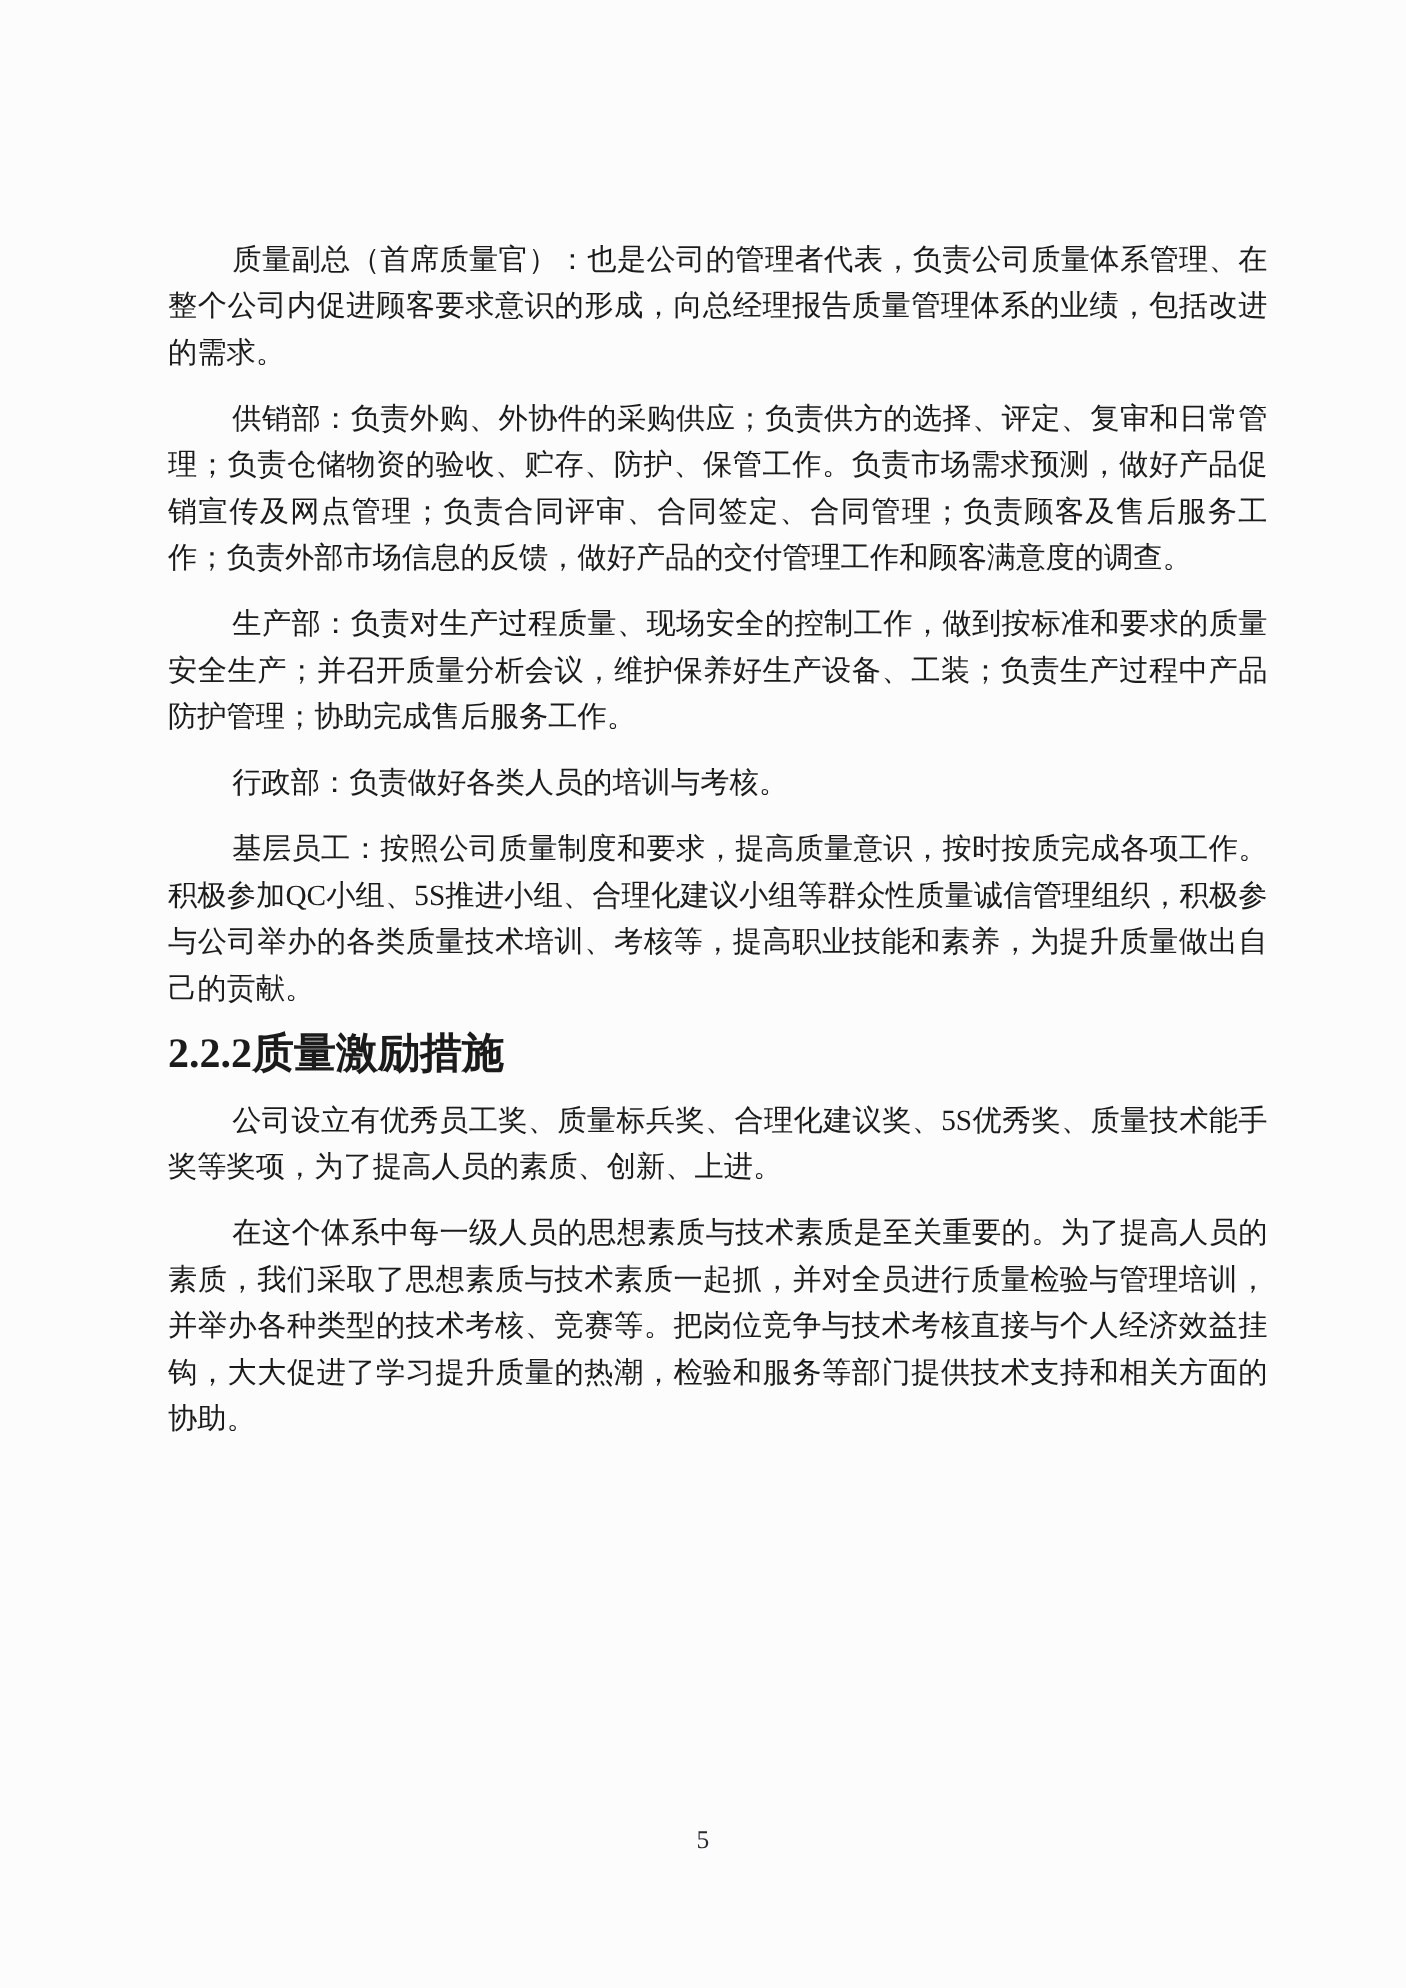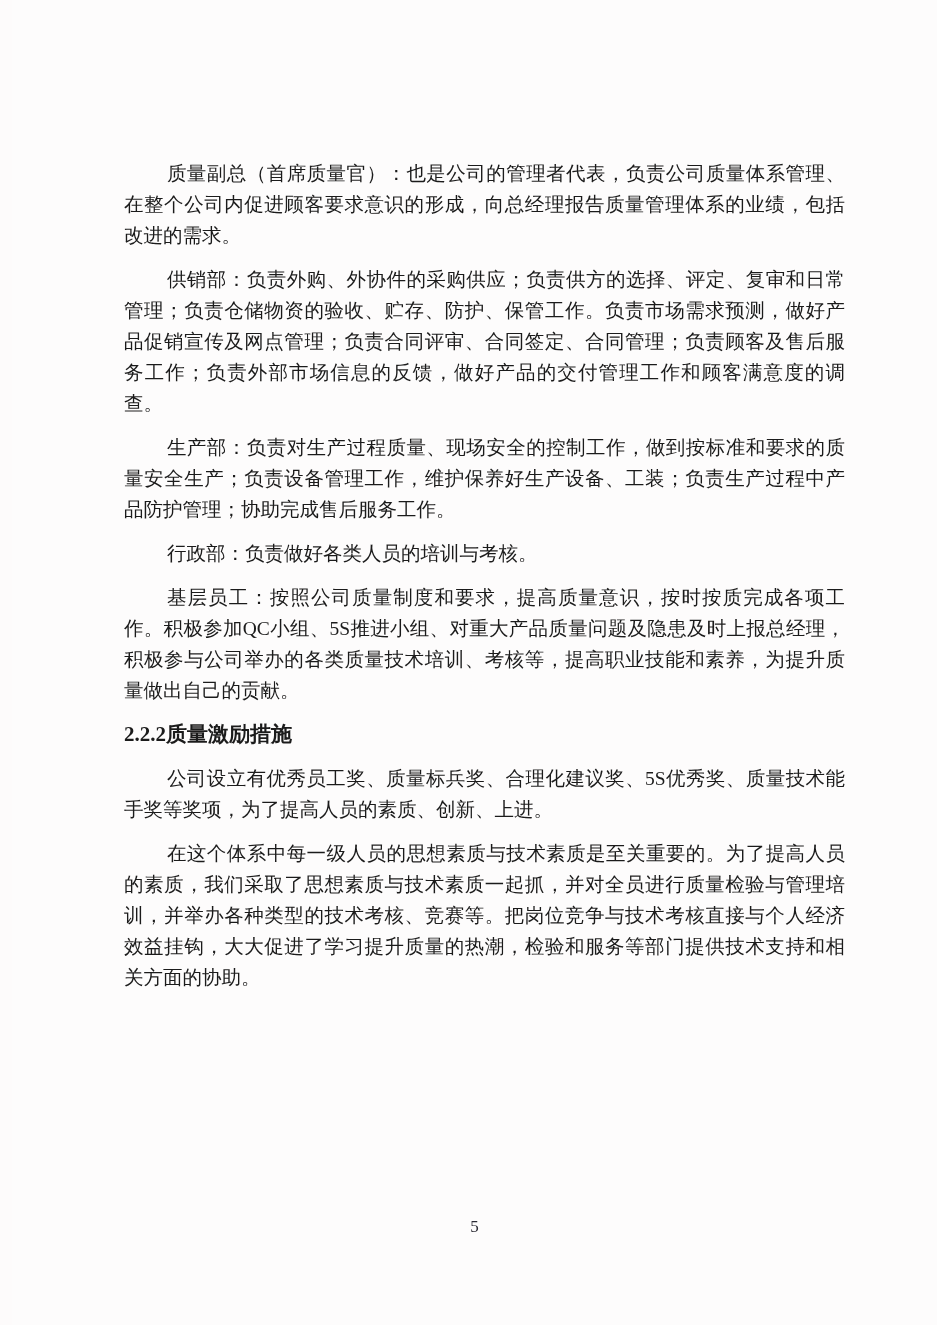--- a/index.html
+++ b/index.html
@@ -12,39 +12,38 @@
     background: #fdfbfb;
     position: relative;
     overflow: hidden;
     font-family: "Liberation Serif", "DejaVu Serif", serif;
     color: #1b1b1b;
   }
   .page {
     position: absolute;
     inset: 0;
     background: #fdfcfc;
-    margin-left: 12px;
   }
   .content {
     position: absolute;
     left: 112px;
     right: 92px;
     top: 158px;
   }
   p.para {
     font-size: 19.5px;
     line-height: 31px;
     text-align: justify;
     text-justify: inter-character;
     text-indent: 2.2em;
     margin: 0 0 13px 0;
     word-break: break-all;
   }
   h2.section {
-    font-size: 21px;
+    font-size: 28px;
     line-height: 30px;
     font-weight: bold;
     margin: 12px 0 14px 0;
     text-indent: 0;
   }
   .page-number {
     position: absolute;
     left: 0;
     right: 0;
     top: 1216px;
@@ -54,21 +53,21 @@
     color: #2a2a33;
   }
 </style>
 </head>
 <body>
 
 <div class="page">
   <div class="content">
     <p class="para">质量副总（首席质量官）：也是公司的管理者代表，负责公司质量体系管理、在整个公司内促进顾客要求意识的形成，向总经理报告质量管理体系的业绩，包括改进的需求。</p>
     <p class="para">供销部：负责外购、外协件的采购供应；负责供方的选择、评定、复审和日常管理；负责仓储物资的验收、贮存、防护、保管工作。负责市场需求预测，做好产品促销宣传及网点管理；负责合同评审、合同签定、合同管理；负责顾客及售后服务工作；负责外部市场信息的反馈，做好产品的交付管理工作和顾客满意度的调查。</p>
-    <p class="para">生产部：负责对生产过程质量、现场安全的控制工作，做到按标准和要求的质量安全生产；负责设备管理工作，维护保养好生产设备、工装；负责生产过程中产品防护管理；协助完成售后服务工作。</p>
+    <p class="para">生产部：负责对生产过程质量、现场安全的控制工作，做到按标准和要求的质量安全生产；并召开质量分析会议，维护保养好生产设备、工装；负责生产过程中产品防护管理；协助完成售后服务工作。</p>
     <p class="para">行政部：负责做好各类人员的培训与考核。</p>
-    <p class="para">基层员工：按照公司质量制度和要求，提高质量意识，按时按质完成各项工作。积极参加QC小组、5S推进小组、对重大产品质量问题及隐患及时上报总经理，积极参与公司举办的各类质量技术培训、考核等，提高职业技能和素养，为提升质量做出自己的贡献。</p>
+    <p class="para">基层员工：按照公司质量制度和要求，提高质量意识，按时按质完成各项工作。积极参加QC小组、5S推进小组、合理化建议小组等群众性质量诚信管理组织，积极参与公司举办的各类质量技术培训、考核等，提高职业技能和素养，为提升质量做出自己的贡献。</p>
     <h2 class="section">2.2.2质量激励措施</h2>
     <p class="para">公司设立有优秀员工奖、质量标兵奖、合理化建议奖、5S优秀奖、质量技术能手奖等奖项，为了提高人员的素质、创新、上进。</p>
     <p class="para">在这个体系中每一级人员的思想素质与技术素质是至关重要的。为了提高人员的素质，我们采取了思想素质与技术素质一起抓，并对全员进行质量检验与管理培训，并举办各种类型的技术考核、竞赛等。把岗位竞争与技术考核直接与个人经济效益挂钩，大大促进了学习提升质量的热潮，检验和服务等部门提供技术支持和相关方面的协助。</p>
   </div>
   <div class="page-number">5</div>
 </div>
 
 </body></html>

